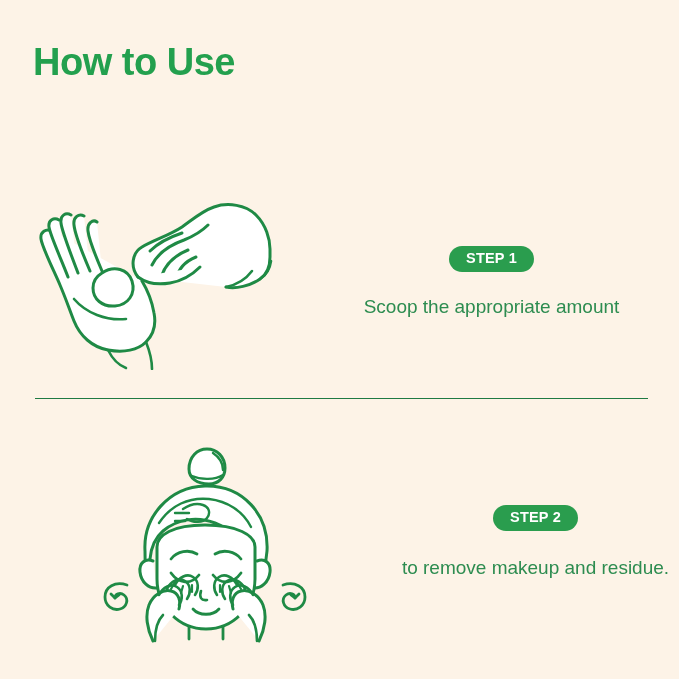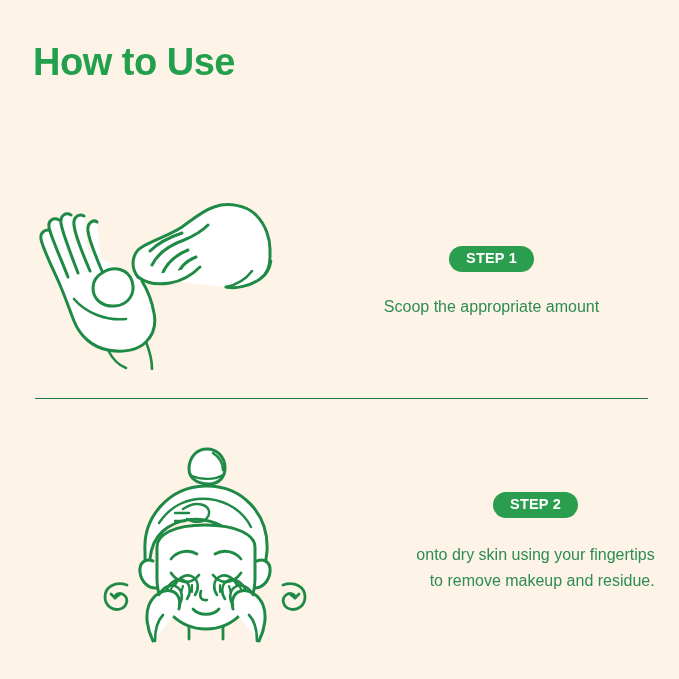--- a/index.html
+++ b/index.html
@@ -80,23 +80,23 @@
     padding: 5px 17px 6px 17px;
     border-radius: 13px;
     line-height: 15px;
   }
   #step-1 .step-badge { margin-bottom: 22px; }
   #step-2 .step-badge { margin-bottom: 24px; }
 
   
   .step-text {
     color: #2d8c50;
-    font-size: 16px;
+    font-size: 19px;
     line-height: 26px;
-    text-align: right;
+    text-align: left;
     max-width: 330px;
   }
   .step-text .tline { display: block; white-space: nowrap; }
 
   
   .divider {
     position: absolute;
     left: 35px;
     top: 398px;
     width: 613px;
@@ -240,19 +240,18 @@
                      C186,164 184,156 189,152 C193,149 198,151 198,155"></path>
             <path d="M198,155 L202,151 M198,155 L194,152"></path>
           </g>
         </g>
       </svg>
     </div>
 
     <div class="text-col">
       <span class="step-badge">STEP 2</span>
       <div class="step-text">
-        <span class="tline">onto dry skin using your fingertips</span>
         <span class="tline">to remove makeup and residue.</span>
       </div>
     </div>
   </div>
 
 </div>
 
 </body></html>

